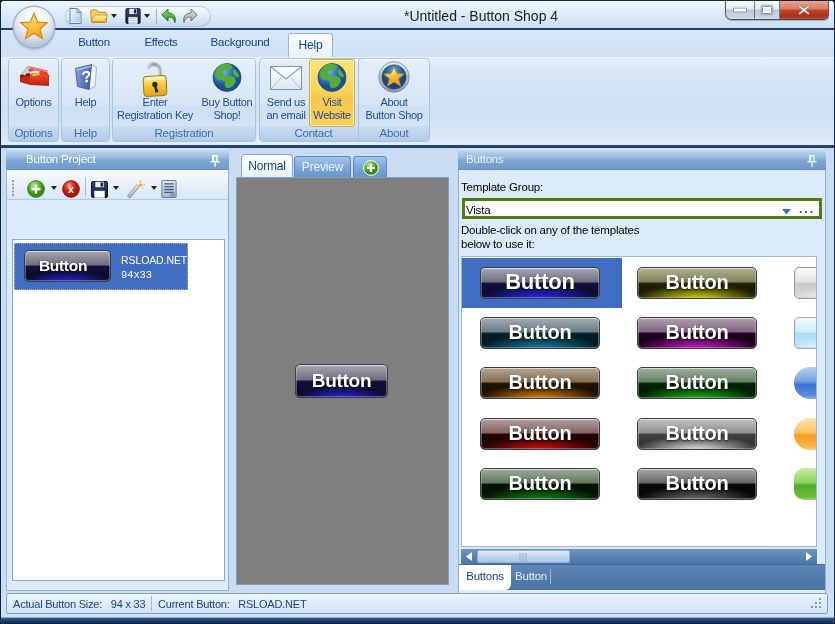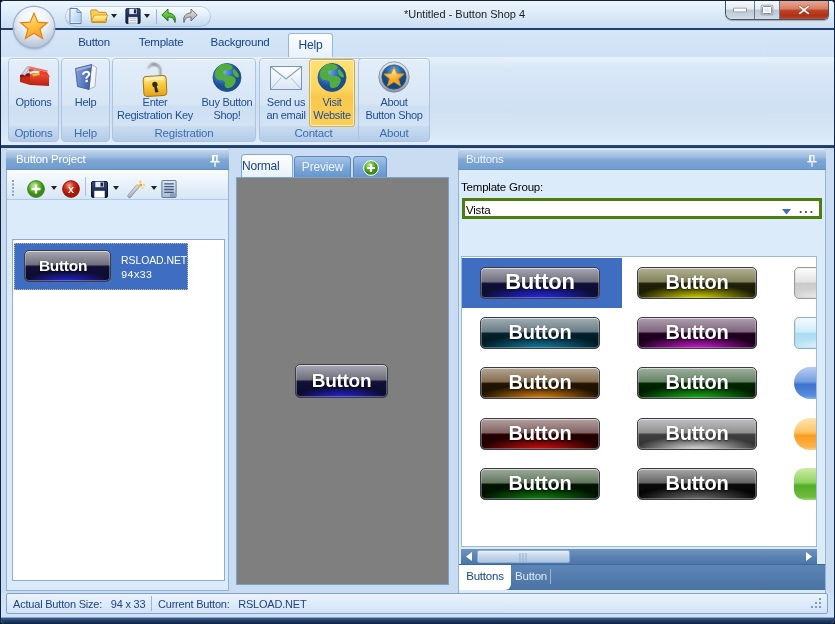--- a/index.html
+++ b/index.html
@@ -5,21 +5,21 @@
 * { margin:0; padding:0; box-sizing:border-box; }
 html,body { width:835px; height:624px; overflow:hidden; background:#0a1626; }
 body { font-family:"Liberation Sans", sans-serif; }
 #win { position:absolute; left:0; top:0; width:835px; height:624px;
   background:#cfe2f6; border:1px solid #10233f; border-radius:4px; overflow:hidden; }
 .abs { position:absolute; }
 
 
 #titlebar { left:0px; top:0px; width:833px; height:28px; border-radius:3px 3px 0 0;
   background:linear-gradient(#eef5fd, #dcebfa 45%, #cde0f4 90%, #c8dcf2); }
-#titletext { left:403px; top:7px; font-size:11px; color:#1c1c1c; }
+#titletext { left:403px; top:7px; font-size:14px; color:#1c1c1c; }
 #darkline1 { left:0px; top:27px; width:833px; height:2px; background:#21406e; }
 
 #winbtns { left:724px; top:0px; width:104px; height:19px; border:1px solid #49525e;
   border-top:none; border-radius:0 0 5px 7px; overflow:hidden; display:flex;
   box-shadow:0 1px 1px rgba(0,0,0,0.25); }
 .wbtn { height:100%; position:relative;
   background:linear-gradient(#f7fafc, #e2e9f0 45%, #bcc8d6 50%, #ccd6e1 90%, #d8e0ea); }
 .wbtn + .wbtn { border-left:1px solid #6b7889; }
 #wmin { width:28px; } #wmax { width:25px; }
 #wclose { width:49px; background:linear-gradient(#e8a893, #d97a61 45%, #c04628 50%, #ac3014 82%, #bd4e33); }
@@ -82,21 +82,21 @@
 .gbtn { position:absolute; border-radius:5px; color:#fff; font-weight:bold; text-align:center;
   border:1px solid #3c3c44;
   background:
     radial-gradient(80% 60% at 50% 108%, var(--glow), rgba(10,10,10,0) 68%),
     linear-gradient(var(--t1) 0%, var(--t2) 45%, var(--b1) 52%, var(--b2) 100%);
   box-shadow: inset 0 1px 0 rgba(255,255,255,0.5), inset 0 0 0 1px rgba(200,200,210,0.4);
   text-shadow: 0 1px 2px rgba(0,0,0,0.6); }
 
 
 #ctab-normal { position:absolute; left:240px; top:6px; width:52px; height:24px; background:linear-gradient(#fdfeff,#f0f6fc 60%,#e6f0fa);
-  border:1px solid #84a8d4; border-bottom:none; border-radius:4px 4px 0 0; color:#15428b; line-height:23px; font-size:12px; letter-spacing:-0.2px; text-align:left; }
+  border:1px solid #84a8d4; border-bottom:none; border-radius:4px 4px 0 0; color:#15428b; line-height:23px; font-size:12px; letter-spacing:-0.2px; text-align:center; }
 #ctab-preview { position:absolute; left:293px; top:8px; width:57px; height:22px; background:linear-gradient(#a5c4e9,#7ca7d9 50%,#6593cb);
   border:1px solid #5d88bd; border-bottom:none; border-radius:4px 4px 0 0; color:#ecf3fb; line-height:21px; font-size:12px; letter-spacing:-0.2px; text-align:center; }
 #ctab-plus { position:absolute; left:352px; top:8px; width:34px; height:22px; background:linear-gradient(#a5c4e9,#7ca7d9 50%,#6593cb);
   border:1px solid #5d88bd; border-bottom:none; border-radius:4px 4px 0 0; }
 #canvas { position:absolute; left:235px; top:29px; width:213px; height:408px; background:#7f7f7f; border:1px solid #7aa2cc; }
 #cbtn { left:58px; top:186px; width:93px; height:34px; font-size:19px; line-height:31px; letter-spacing:-0.3px; }
 
 
 #rpanel { position:absolute; left:457px; top:1px; width:368px; height:508px; background:#dcebfa;
   border:1px solid #8fb2d9; border-top:none; }
@@ -224,21 +224,21 @@
           <stop offset="0" stop-color="#ffe793"></stop>
           <stop offset="0.55" stop-color="#fdbe3c"></stop>
           <stop offset="1" stop-color="#f7991d"></stop>
         </linearGradient>
       </defs>
       <path d="M17.5 2 L22 12.5 L33 13.2 L24.5 20.5 L27.5 31.5 L17.5 25.3 L7.5 31.5 L10.5 20.5 L2 13.2 L13 12.5 Z" fill="url(#stg)" stroke="#e0821a" stroke-width="1.4"></path>
     </svg>
 
   <div class="abs" id="tabrow">
     <div class="rtab" style="left:68px; width:50px">Button</div>
-    <div class="rtab" style="left:135px; width:50px">Template</div>
+    <div class="rtab" style="left:135px; width:50px">Effects</div>
     <div class="rtab" style="left:204px; width:70px">Background</div>
     <div id="tab-help">Help</div>
   </div>
 
   <div class="abs" id="ribbon">
     <div class="rgroup" style="left:7px; width:51px">
       <div class="rit" style="left:0px; width:49px"><svg class="ricon" style="margin-top:2px" width="34" height="29" viewBox="0 0 34 29">
             <defs>
               <linearGradient id="tbg" x1="0" y1="0" x2="0" y2="1">
                 <stop offset="0" stop-color="#f5503c"></stop>
@@ -471,20 +471,21 @@
 
     <div id="rpanel">
       <div id="rp-lbl1">Template Group:</div>
       <div id="rp-combo">
           <span class="v">Vista</span>
         <svg style="position:absolute; right:28px; top:8px" width="9" height="6">
             <path d="M0 0 h9 l-4.5 5.5z" fill="#3f6fb5"></path>
           </svg>
         <span style="position:absolute; right:4px; top:1px; font-size:12px; font-weight:bold; color:#444; letter-spacing:2px">...</span>
       </div>
+      <div id="rp-lbl2">Double-click on any of the templates<br>below to use it:</div>
       <div id="rgrid">
         <div id="rsel"></div>
         <div class="gbtn tplbtn" style="left:18px; top:10px; font-size:22px; --t1:#a8a8b4; --t2:#70707e; --b1:#10103a; --b2:#0a0a28; --glow:#2a2aff">Button</div>
         <div class="gbtn tplbtn" style="left:175px; top:10px; --t1:#b2b293; --t2:#83835c; --b1:#20200a; --b2:#181800; --glow:#e8e800">Button</div>
         <div class="gbtn tplbtn" style="left:332px; top:10px; --t1:#fdfdfd; --t2:#e4e4e4; --b1:#cacaca; --b2:#d8d8d8; --glow:#ffffff; border-color:#9a9a9a">Button</div>
         <div class="gbtn tplbtn" style="left:18px; top:60px; --t1:#a2aeb4; --t2:#6a7e88; --b1:#04202c; --b2:#001820; --glow:#1888b0">Button</div>
         <div class="gbtn tplbtn" style="left:175px; top:60px; --t1:#aea0ae; --t2:#806680; --b1:#200020; --b2:#180018; --glow:#e020e0">Button</div>
         <div class="gbtn tplbtn" style="left:332px; top:60px; --t1:#f4fbfe; --t2:#d0ecfa; --b1:#aadcf4; --b2:#c2e6f8; --glow:#ffffff; border-color:#8ab2cc">Button</div>
         <div class="gbtn tplbtn" style="left:18px; top:110px; --t1:#b4a794; --t2:#876e50; --b1:#221400; --b2:#1a0e00; --glow:#f09018">Button</div>
         <div class="gbtn tplbtn" style="left:175px; top:110px; --t1:#a0b0a0; --t2:#668466; --b1:#002400; --b2:#001a00; --glow:#20c020">Button</div>
@@ -513,21 +514,21 @@
             <path d="M0 0 v9 l6 -4.5z" fill="#fff"></path>
           </svg>
       </div>
       <div id="btabs">
         <div id="btab-active">Buttons</div>
         <div id="btab-icons">Button</div>
         <div id="btab-sep"></div>
       </div>
     </div>
 
-    <div class="panel-hdr" id="lhdr"><span style="margin-left:10px">Button Project</span>
+    <div class="panel-hdr" id="lhdr"><span style="margin-left:20px">Button Project</span>
       <svg class="pin" style="right:9px; top:6px" width="10" height="12" viewBox="0 0 10 12">
           <g fill="#fff">
             <rect x="2" y="0" width="2.2" height="6.2"></rect>
             <rect x="6.2" y="0" width="1.4" height="6.2"></rect>
             <rect x="2" y="0" width="5.6" height="1.3"></rect>
             <rect x="0.4" y="5.9" width="9.2" height="1.6"></rect>
             <rect x="4.3" y="7.5" width="1.4" height="4.2"></rect>
           </g>
         </svg>
     </div>

